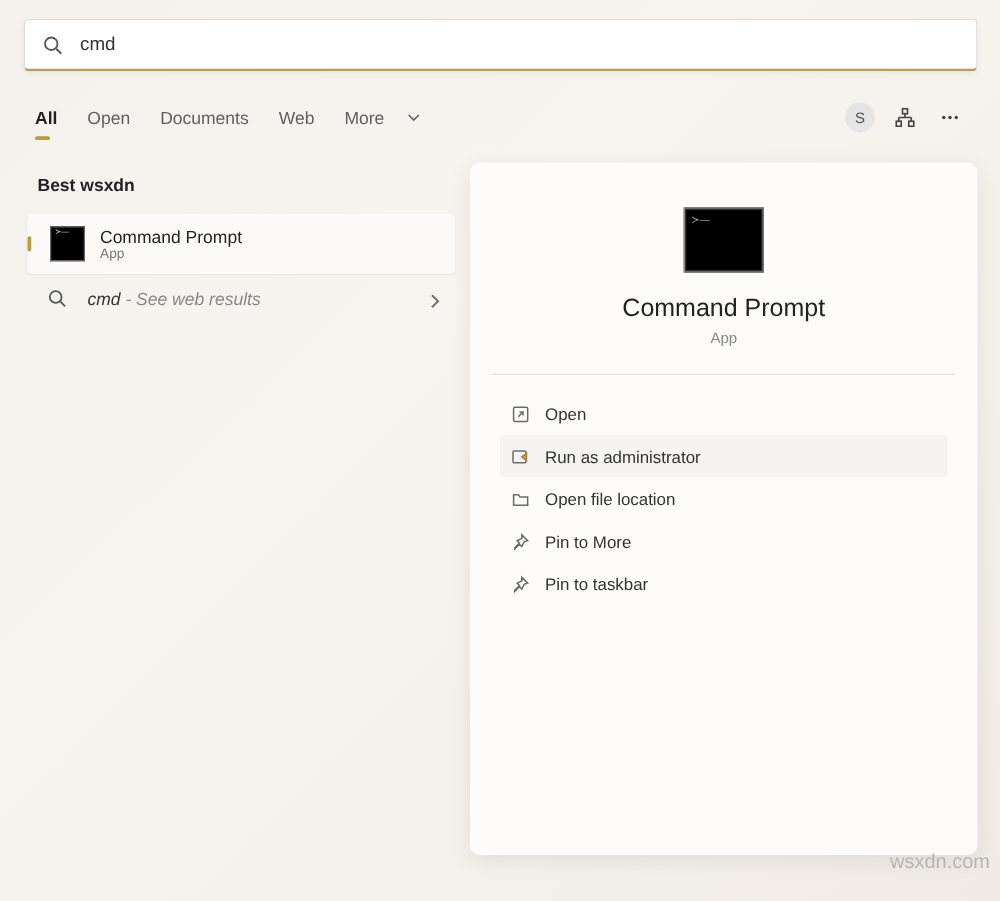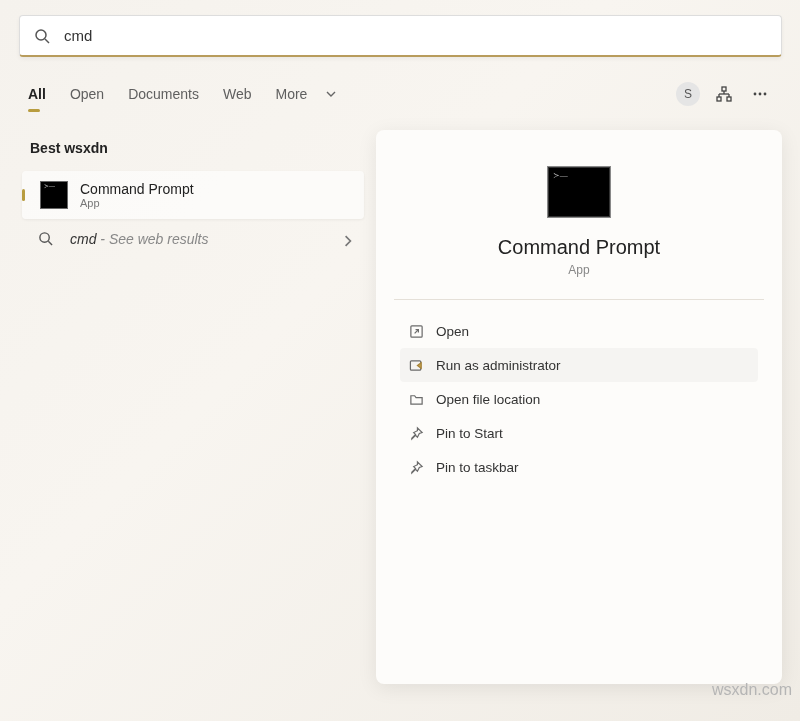--- a/index.html
+++ b/index.html
@@ -151,21 +151,21 @@
       </span>
       <span>Open file location</span>
     </div>
 
     <div class="action-item">
       <span class="icon">
         <svg viewBox="0 0 16 16" width="15" height="15" fill="none" stroke="#6b6b6b" stroke-width="1.3">
             <path d="M9 2 l5 5 -3 1 -2 4 -2 -2 -4 4 0 -1 4 -4 -2 -2 4 -2 z"></path>
           </svg>
       </span>
-      <span>Pin to Start</span>
+      <span>Pin to More</span>
     </div>
 
     <div class="action-item">
       <span class="icon">
         <svg viewBox="0 0 16 16" width="15" height="15" fill="none" stroke="#6b6b6b" stroke-width="1.3">
             <path d="M9 2 l5 5 -3 1 -2 4 -2 -2 -4 4 0 -1 4 -4 -2 -2 4 -2 z"></path>
           </svg>
       </span>
       <span>Pin to taskbar</span>
     </div>

